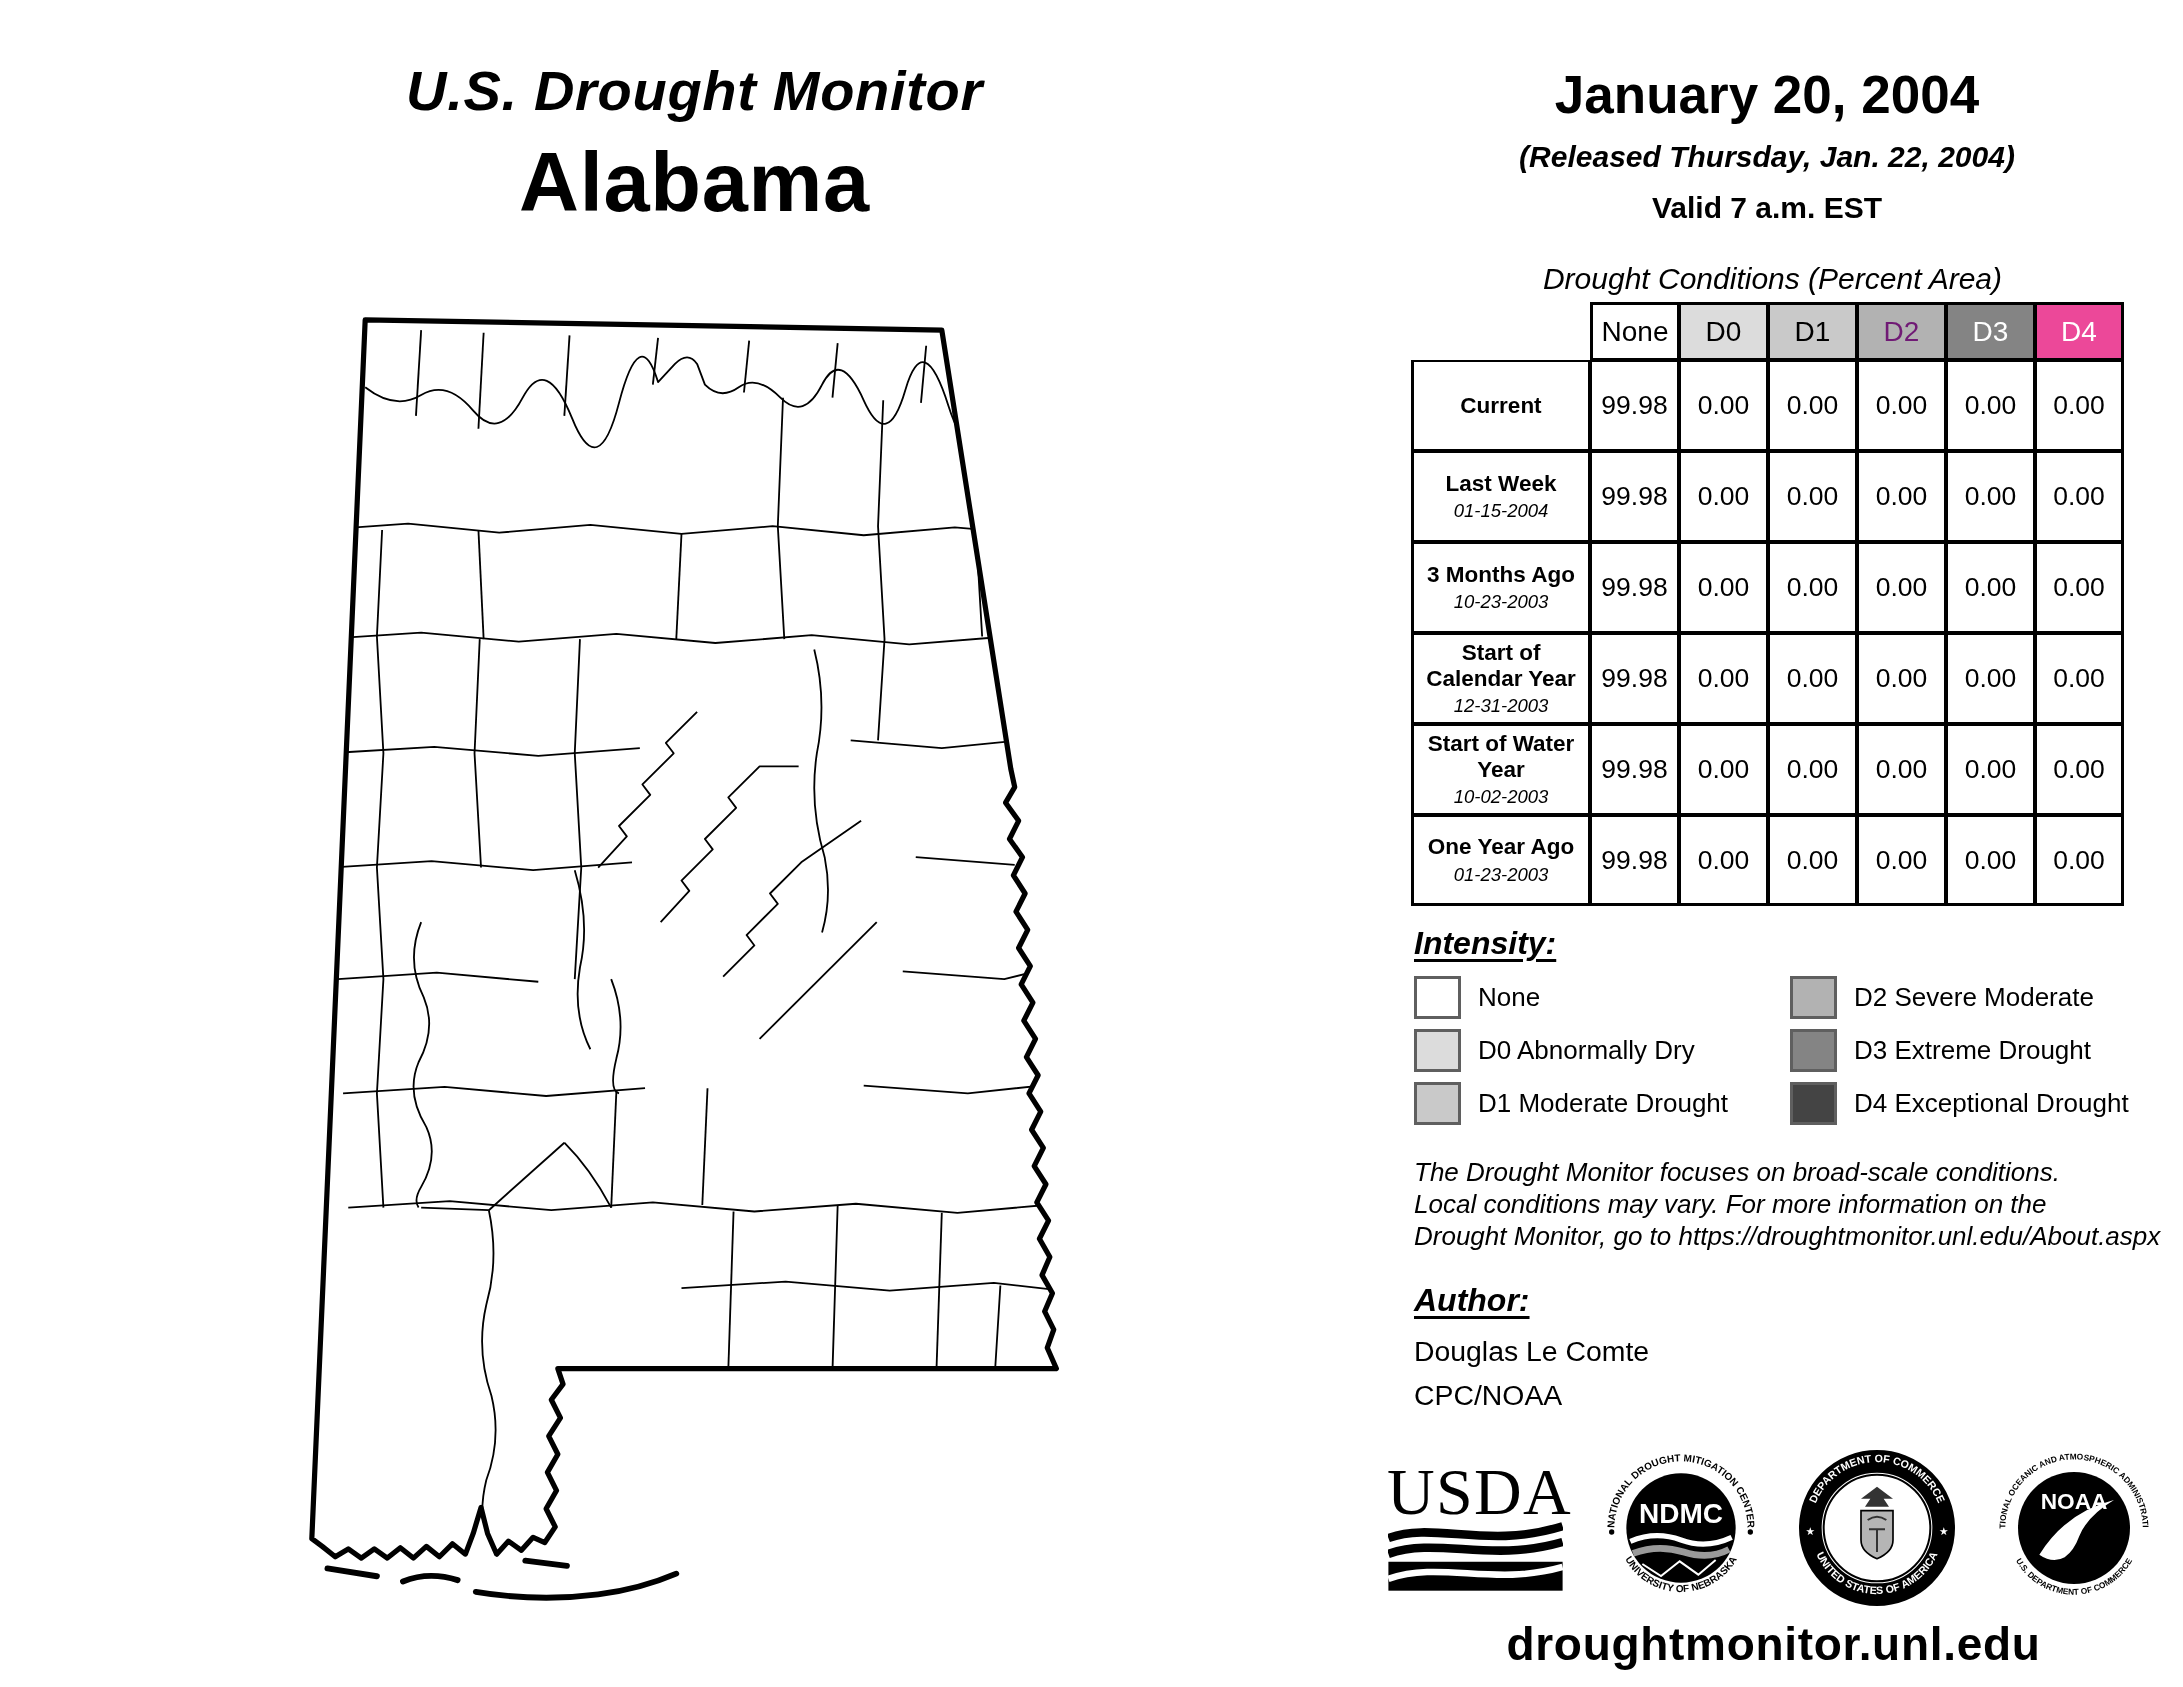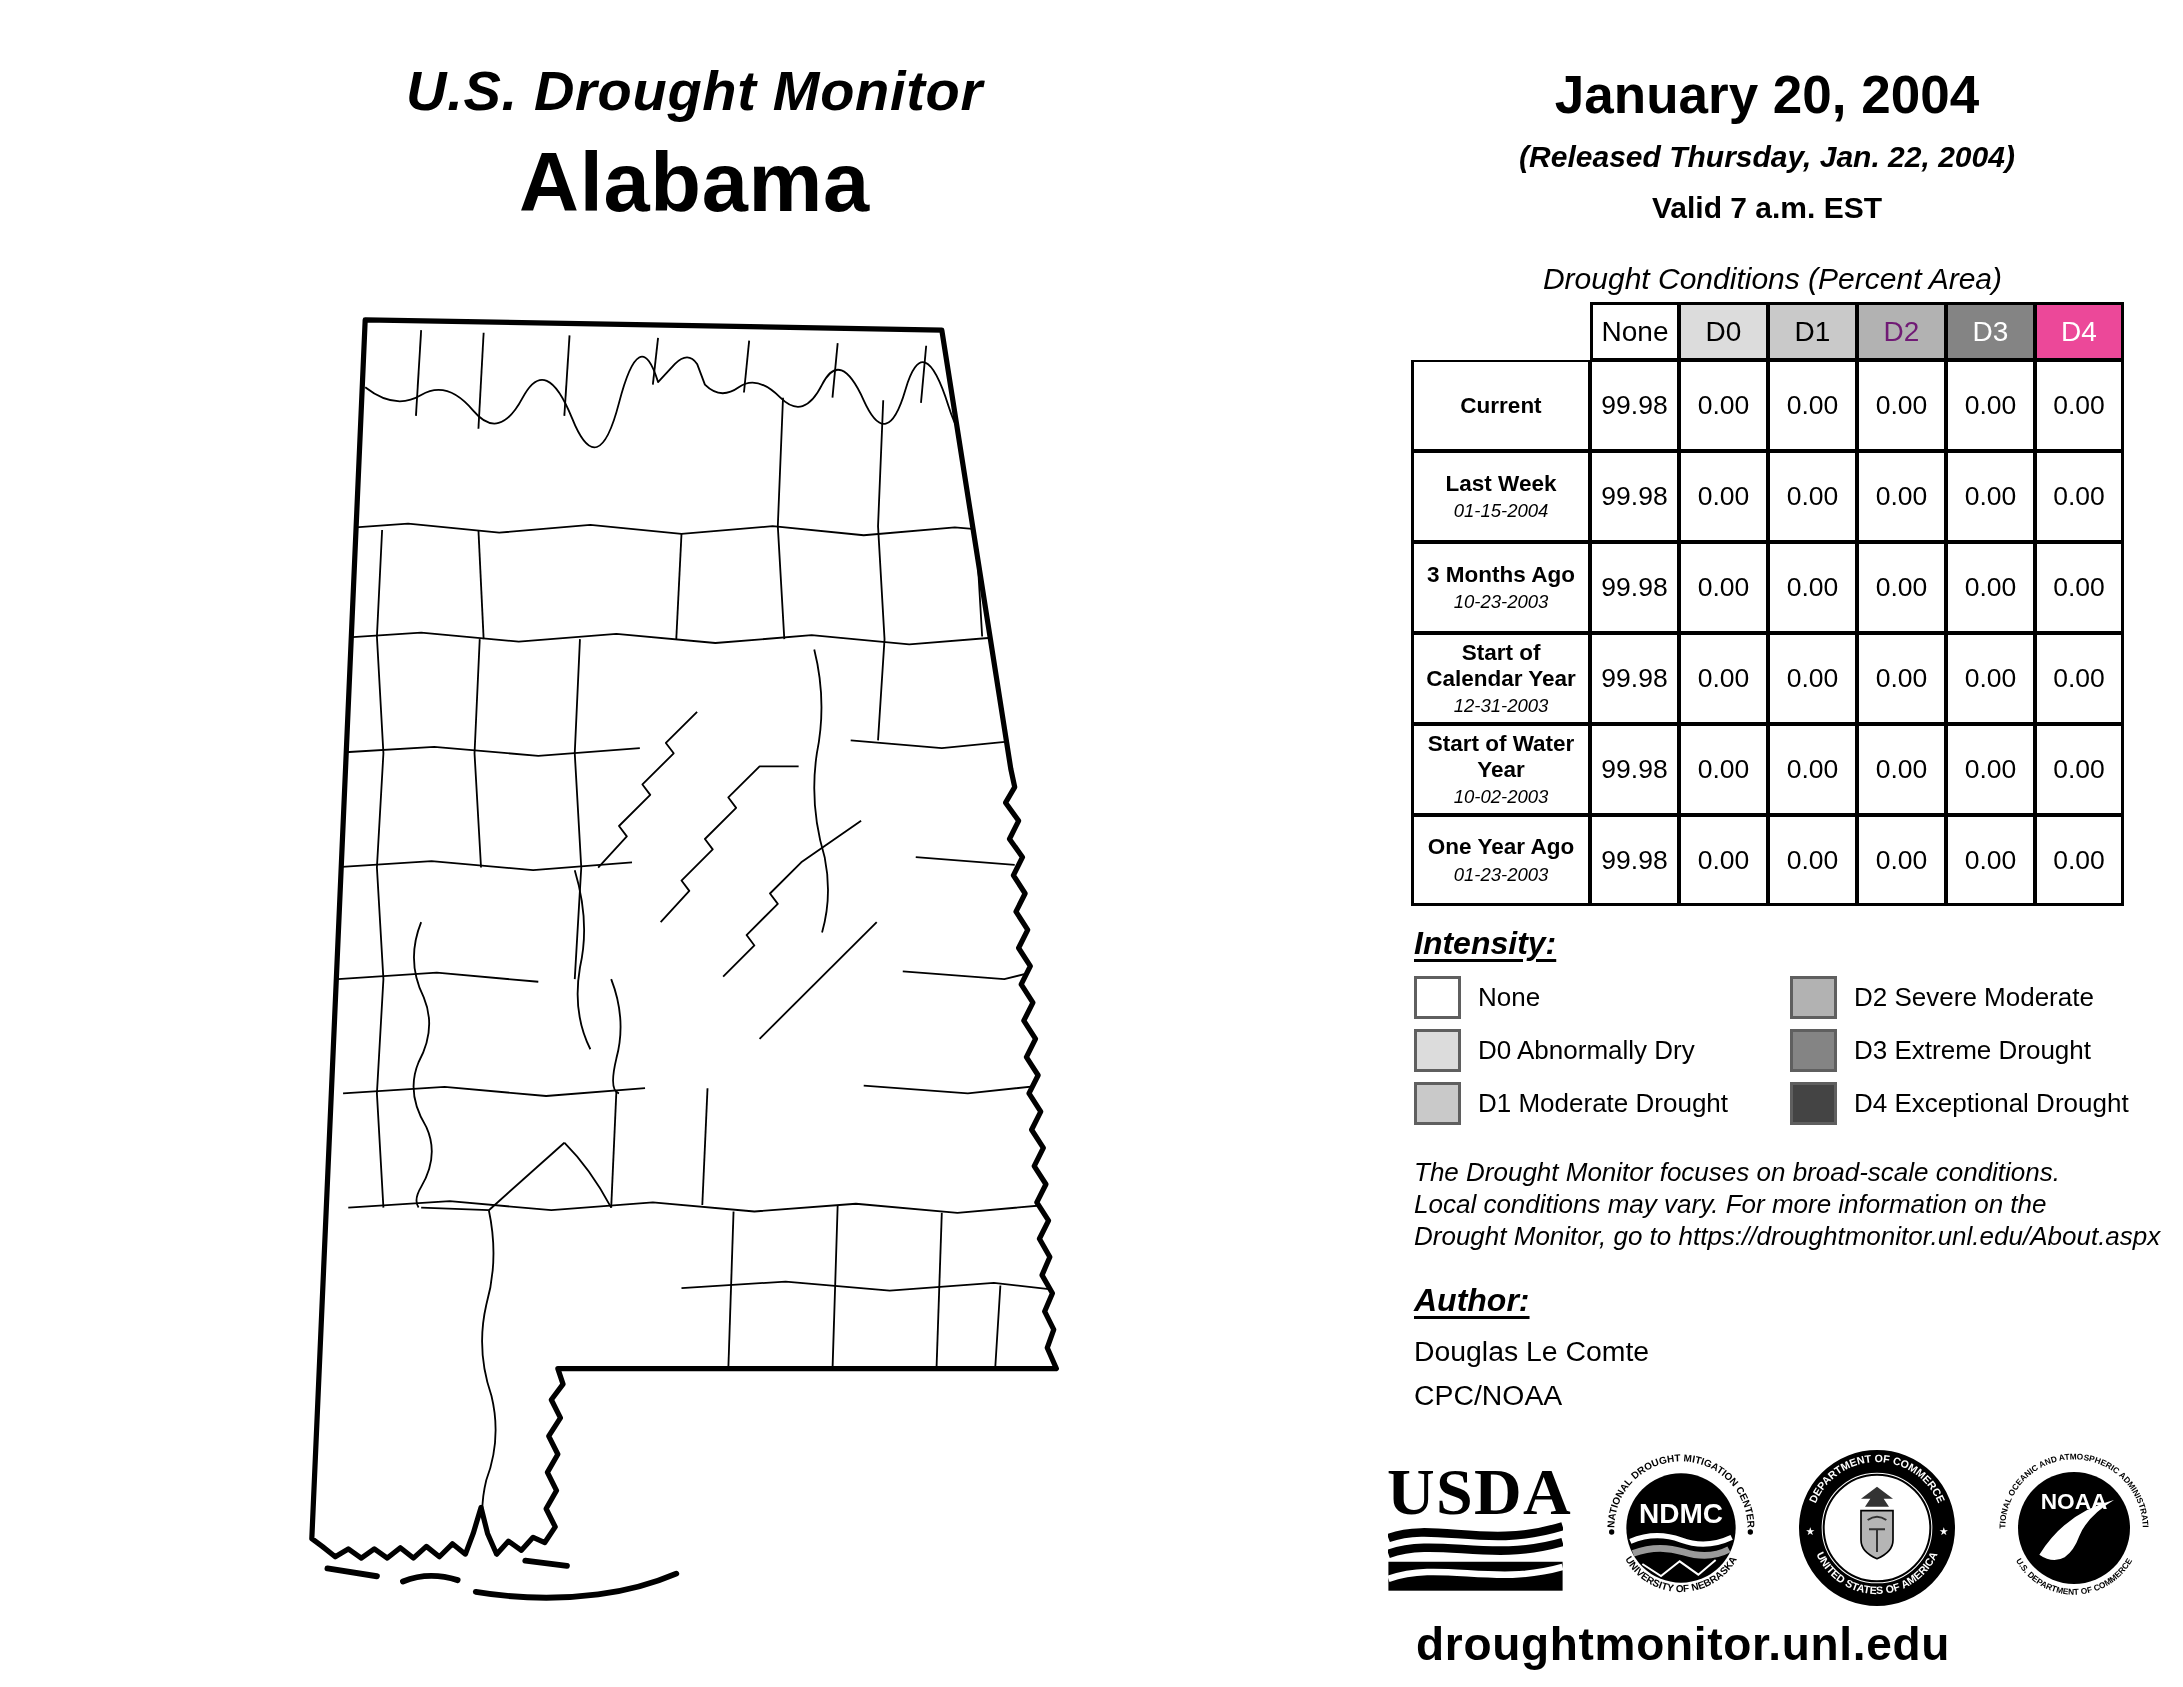--- a/index.html
+++ b/index.html
@@ -48,25 +48,25 @@
 
   .disclaimer{position:absolute;left:1414px;top:1156px;font-size:26px;font-style:italic;
               line-height:32px;}
   .author-head{top:1282px;}
   .author-name{position:absolute;left:1414px;top:1335px;font-size:28.4px;}
   .author-org{position:absolute;left:1414px;top:1379px;font-size:28.4px;}
 
   .logos{position:absolute;left:1387px;top:1448px;width:767px;display:flex;
          align-items:center;justify-content:space-between;}
   .usda{width:177px;text-align:center;}
-  .usda-text{font-family:"Liberation Serif",serif;font-weight:bold;font-size:66px;
+  .usda-text{font-family:"Liberation Serif",serif;font-weight:normal;font-size:66px;
              letter-spacing:1.3px;line-height:0.9;}
   .seal{width:160px;height:160px;}
 
-  .footer{position:absolute;left:1416px;top:1617px;width:715px;text-align:left;
+  .footer{position:absolute;left:1416px;top:1617px;width:715px;text-align:center;
           font-size:46px;font-weight:bold;letter-spacing:0.7px;}
 </style>
 </head>
 <body>
 
 <div id="canvas">
 
   <div class="title-block">
     <div class="kicker">U.S. Drought Monitor</div>
     <div class="state-title">Alabama</div>

